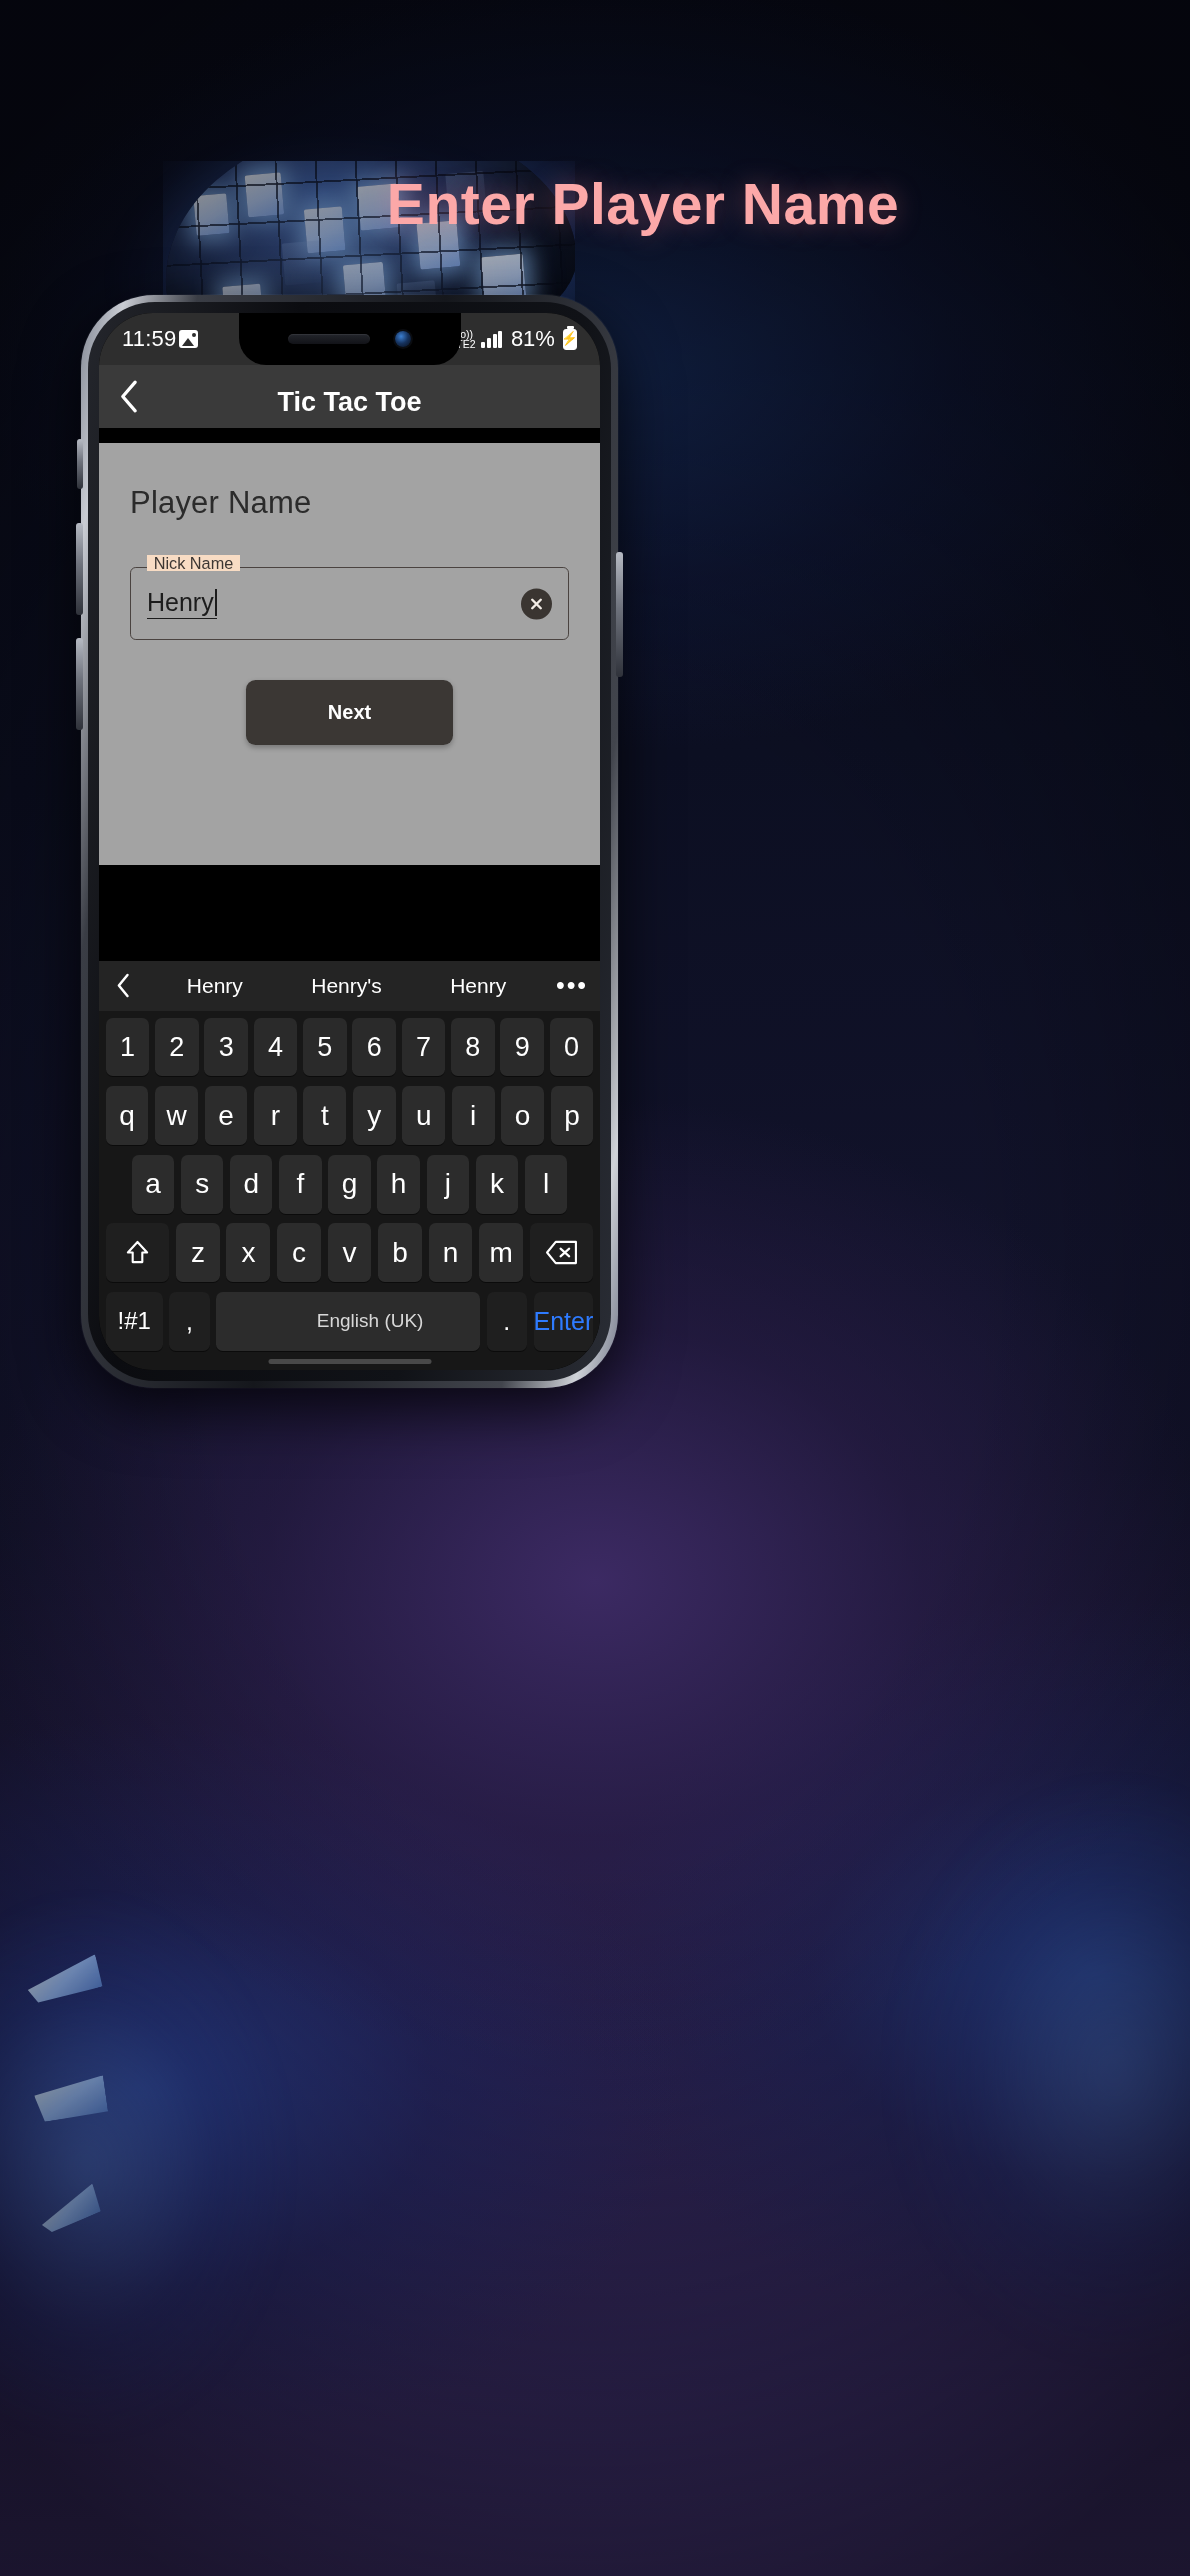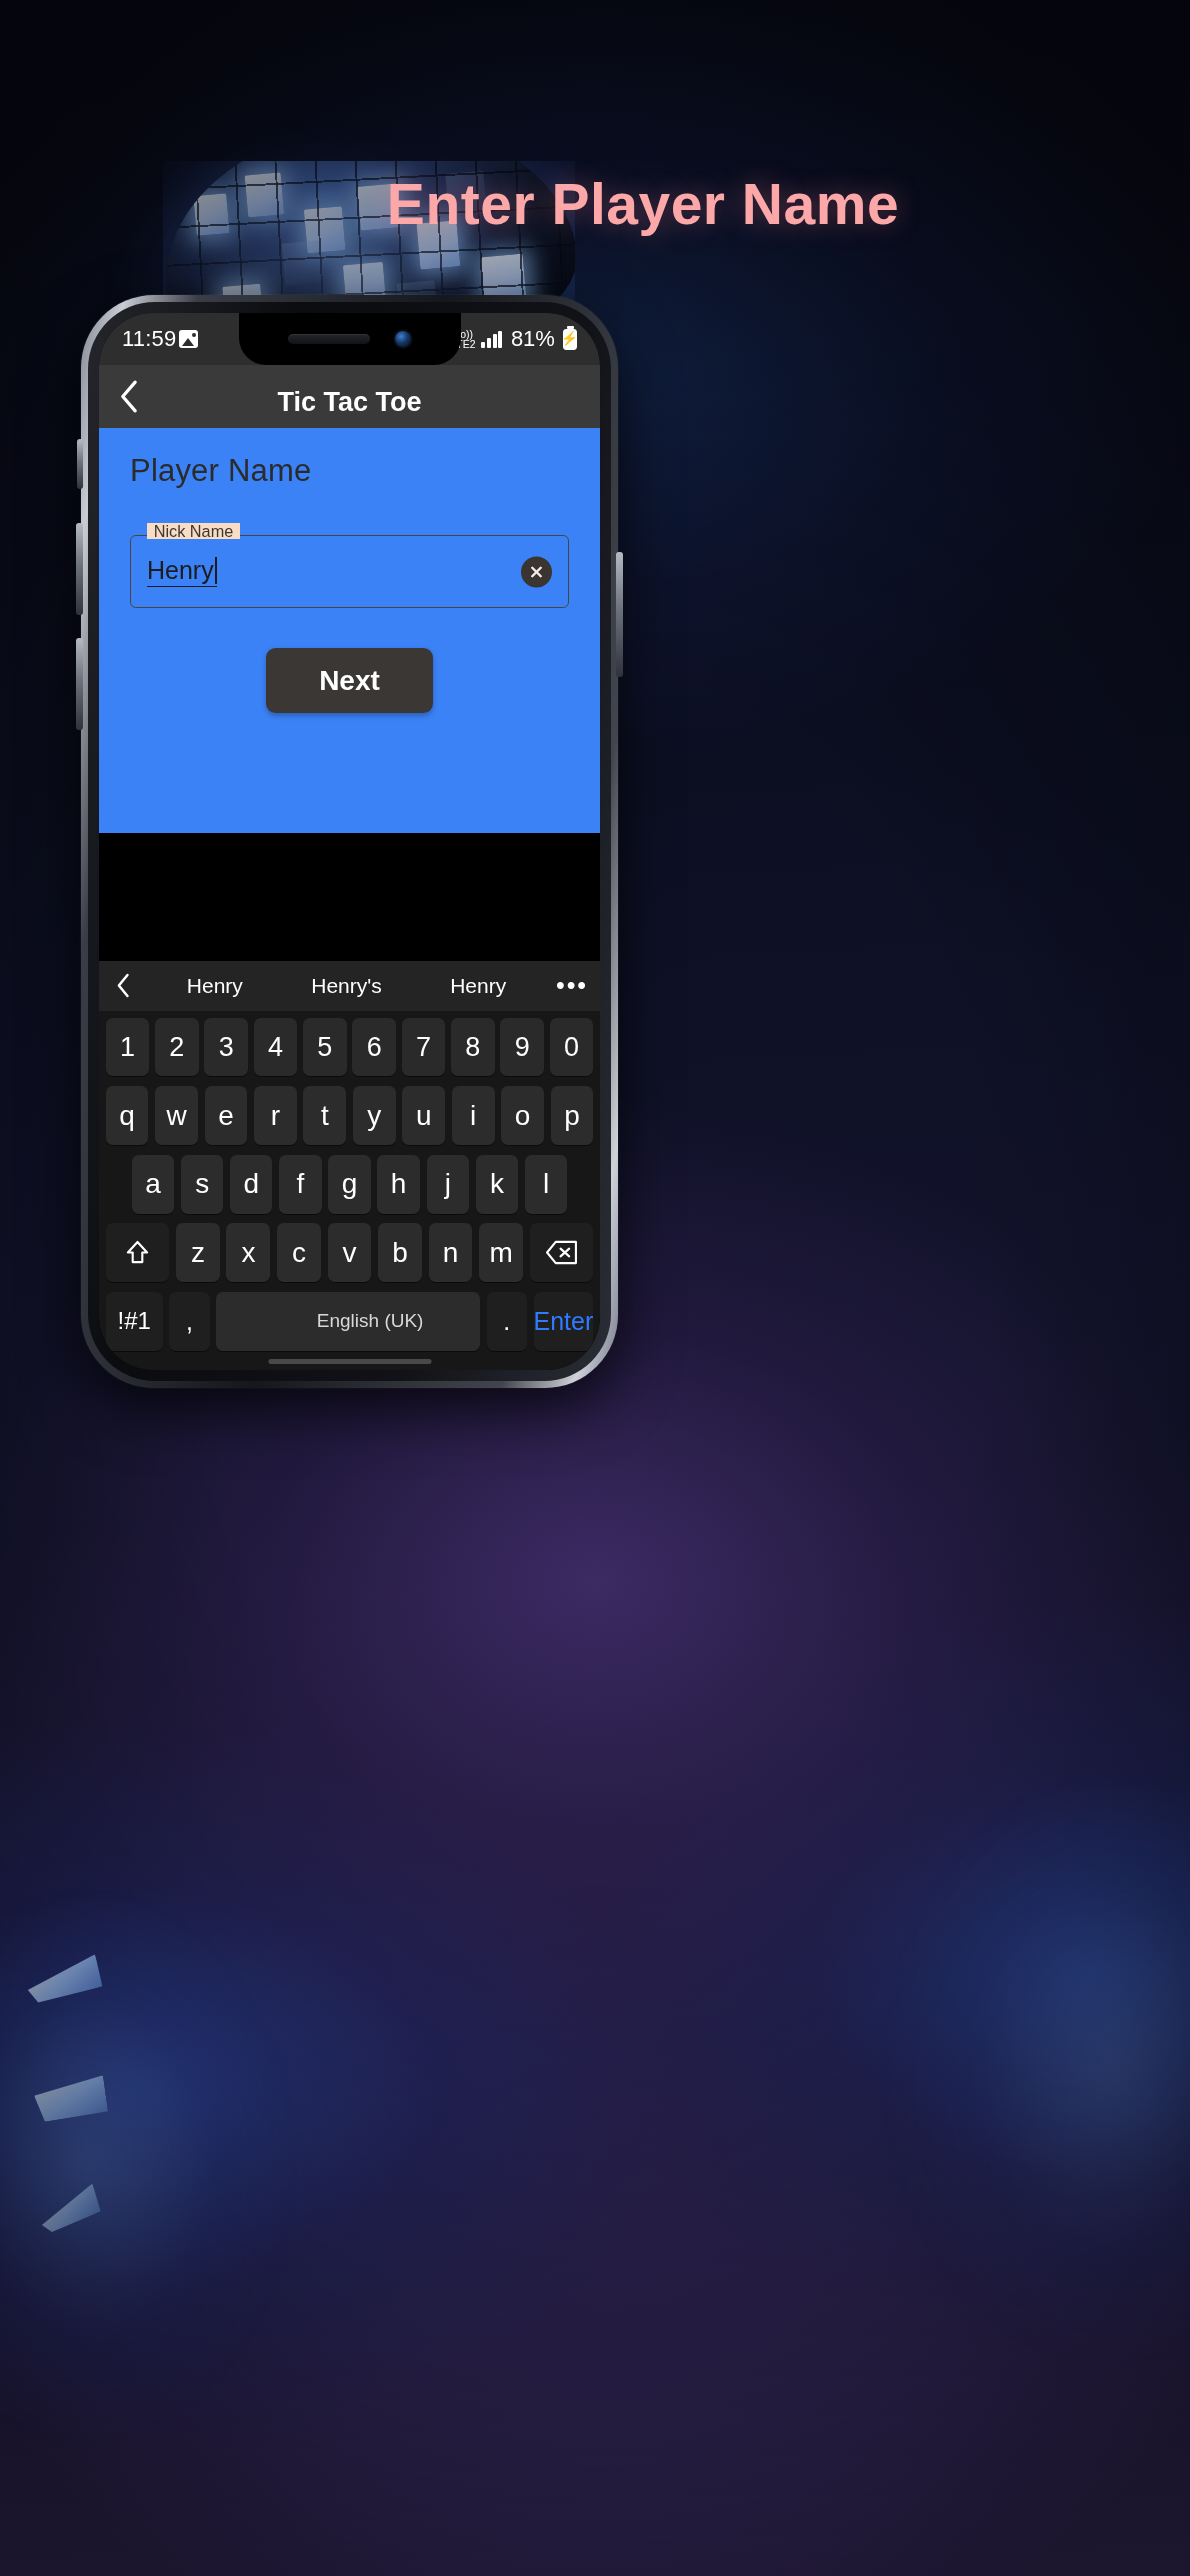--- a/index.html
+++ b/index.html
@@ -231,23 +231,23 @@
   .appbar-title {
     position: absolute; left: 0; width: 100%;
     text-align: center;
     color: #fff; font-size: 27px; font-weight: 700;
     pointer-events: none;
     margin-top: 11px;
   }
 
   
   .content {
-    position: absolute; left: 0; top: 98px; right: 0;
+    position: absolute; left: 0; top: 130px; right: 0;
     height: 422px;
-    background: #3b82f6;
+    background: #a3a3a3;
     padding: 42px 31px 0 31px;
   }
   .section-title {
     font-size: 31px; font-weight: 400;
     color: #2b2b2b;
     letter-spacing: 0.2px;
   }
   .field-wrap {
     position: relative;
     margin-top: 46px;
@@ -285,25 +285,25 @@
     transform: translateY(-50%);
     width: 31px; height: 31px;
     border-radius: 50%;
     background: #3a3531;
     display: flex; align-items: center; justify-content: center;
     cursor: pointer;
   }
   .clear-btn svg { display: block; }
   .next-btn {
     margin: 40px auto 0 auto;
-    width: 167px; height: 65px;
+    width: 207px; height: 65px;
     background: #3b3734;
     border-radius: 9.6px;
     color: #fff;
-    font-size: 28px; font-weight: 700;
+    font-size: 20px; font-weight: 700;
     display: flex; align-items: center; justify-content: center;
     cursor: pointer;
     box-shadow: 0 2.9px 5.8px rgba(0,0,0,0.25);
   }
 
   
   .keyboard {
     position: absolute; left: 0; right: 0; bottom: 0;
     background: #171717;
     padding: 0 0 9.6px 0;

